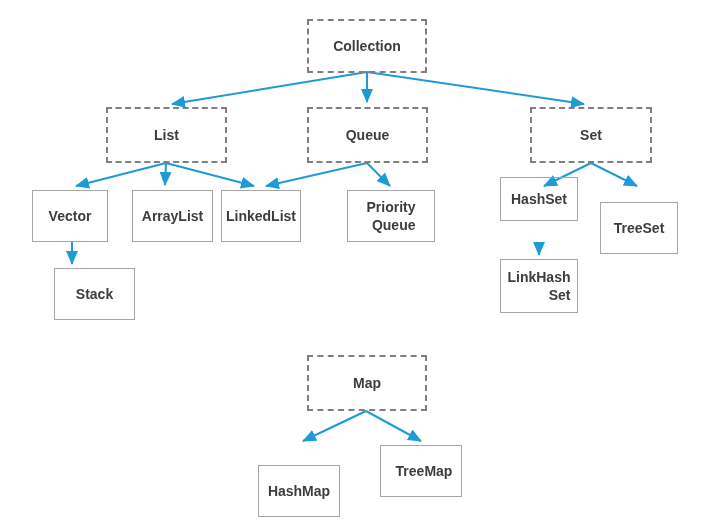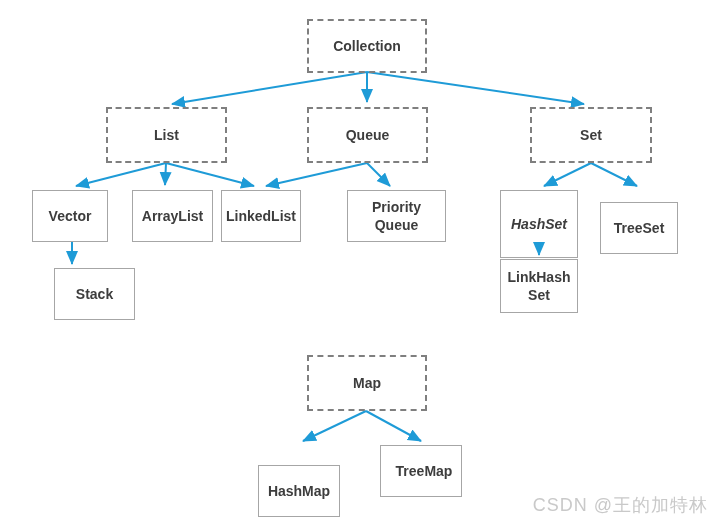--- a/index.html
+++ b/index.html
@@ -15,21 +15,21 @@
     position: absolute;
     left: 0; top: 0;
     width: 720px; height: 521px;
   }
   .node {
     position: absolute;
     box-sizing: border-box;
     display: flex;
     align-items: center;
     justify-content: center;
-    text-align: center;
+    text-align: right;
     font-weight: bold;
     font-size: 14px;
     line-height: 1.3;
     color: var(--text, #3d3d3d);
     white-space: pre-line;
     background: #ffffff00;
   }
   .node.dashed { border: 2px dashed var(--dashed-border, #7f7f7f); }
   .node.solid  { border: 1px solid  var(--solid-border, #a6a6a6); }
   .watermark {
@@ -68,25 +68,24 @@
       <line x1="366" y1="411" x2="421" y2="441" stroke="#1e9bd7" stroke-width="2" marker-end="url(#ah)"></line>
     </svg>
   <div>
       <div class="node dashed" style="left: 307px; top: 19px; width: 120px; height: 54px;">Collection</div>
       <div class="node dashed" style="left: 106px; top: 107px; width: 121px; height: 56px;">List</div>
       <div class="node dashed" style="left: 307px; top: 107px; width: 121px; height: 56px;">Queue</div>
       <div class="node dashed" style="left: 530px; top: 107px; width: 122px; height: 56px;">Set</div>
       <div class="node solid" style="left: 32px; top: 190px; width: 76px; height: 52px;">Vector</div>
       <div class="node solid" style="left: 125px; top: 190px; width: 81px; height: 52px; margin-left: 7px;">ArrayList</div>
       <div class="node solid" style="left: 221px; top: 190px; width: 80px; height: 52px;">LinkedList</div>
-      <div class="node solid" style="left: 347px; top: 190px; width: 99px; height: 52px;">Priority
+      <div class="node solid" style="left: 347px; top: 190px; width: 88px; height: 52px;">Priority
 Queue</div>
-      <div class="node solid" style="left: 500px; top: 190px; width: 78px; height: 68px; font-style: italic;">HashSet</div>
+      <div class="node solid" style="left: 500px; top: 177px; width: 78px; height: 44px;">HashSet</div>
       <div class="node solid" style="left: 600px; top: 190px; width: 78px; height: 52px; margin-top: 12px;">TreeSet</div>
       <div class="node solid" style="left: 32px; top: 268px; width: 81px; height: 52px; margin-left: 22px;">Stack</div>
       <div class="node solid" style="left: 500px; top: 259px; width: 78px; height: 54px;">LinkHash
 Set</div>
       <div class="node dashed" style="left: 307px; top: 355px; width: 120px; height: 56px;">Map</div>
       <div class="node solid" style="left: 258px; top: 465px; width: 82px; height: 52px;">HashMap</div>
       <div class="node solid" style="left: 380px; top: 445px; width: 82px; height: 52px; padding-left: 6px;">TreeMap</div>
     </div>
-  <div class="watermark">CSDN @王的加特林</div>
 </div>
 
 </body></html>

